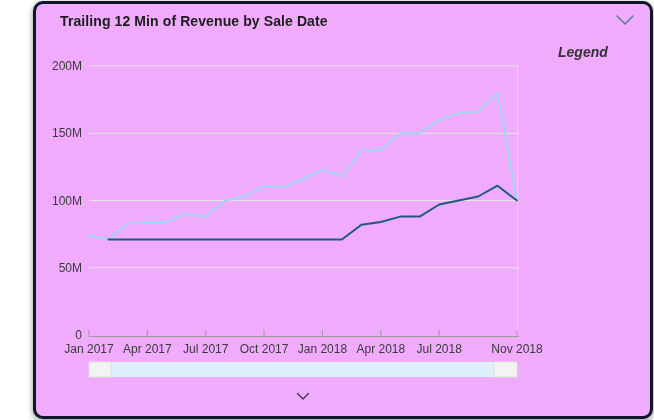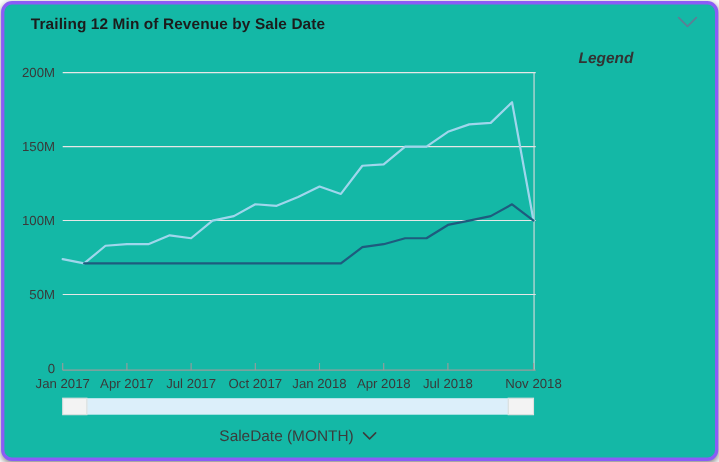--- a/index.html
+++ b/index.html
@@ -1,18 +1,18 @@
 <!DOCTYPE html>
 <html><head>
 <meta charset="utf-8">
 <style>
   html,body{margin:0;padding:0;background:#ffffff;}
   .stage{position:relative;width:654px;height:420px;font-family:"Liberation Sans",sans-serif;}
-  .frame{position:absolute;inset:1px;border:3px solid #8b5cf6;border-radius:10px;background:#14b8a6;
-         box-shadow:0 2px 6px rgba(0,0,0,0.45);overflow:hidden;}
+  .frame{position:absolute;inset:1px;border:3px solid #0f172a;border-radius:10px;background:#f0abfc;
+         box-shadow:0 2px 6px rgba(0,0,0,0.45);overflow:hidden;margin-left:32px;}
   .title{position:absolute;left:24px;top:9px;font-size:14px;font-weight:bold;color:#1c1c1c;letter-spacing:.1px;}
   .collapse{position:absolute;right:14px;top:8px;width:22px;height:16px;cursor:pointer;}
   .legend{position:absolute;left:522px;top:40px;width:120px;font-style:italic;}
   .legend-title{font-size:14px;font-weight:bold;color:#333;margin-bottom:16px;}
   .legend-row{display:flex;align-items:center;gap:8px;margin-bottom:13px;cursor:pointer;}
   .legend-label{font-size:13px;color:#454545;}
   .chart-svg{position:absolute;left:0;top:0;}
   .saledate{position:absolute;left:53px;top:381px;width:428px;height:22px;
             display:flex;align-items:center;justify-content:center;gap:7px;cursor:pointer;}
   .saledate-label{font-size:14px;color:#3b3b3b;}
@@ -64,20 +64,19 @@
         <rect x="75" y="358" width="383" height="15" fill="#dceffa"></rect>
         <rect x="53" y="358" width="22" height="15" fill="#f3f3f3" stroke="#e0e0e0" stroke-width="1"></rect>
         <rect x="458" y="358" width="23" height="15" fill="#f3f3f3" stroke="#e0e0e0" stroke-width="1"></rect>
       </svg>
 
     <div class="legend">
       <div class="legend-title">Legend</div>
     </div>
 
     <div class="saledate">
-      <span class="saledate-label">SaleDate (MONTH)</span>
       <svg width="14" height="9" viewBox="0 0 14 9">
         <polyline points="1.5,1.5 7,7 12.5,1.5" fill="none" stroke="#3c3c3c" stroke-width="1.4" stroke-linecap="round" stroke-linejoin="round"></polyline>
       </svg>
     </div>
 
   </div>
 </div>
 
 </body></html>

